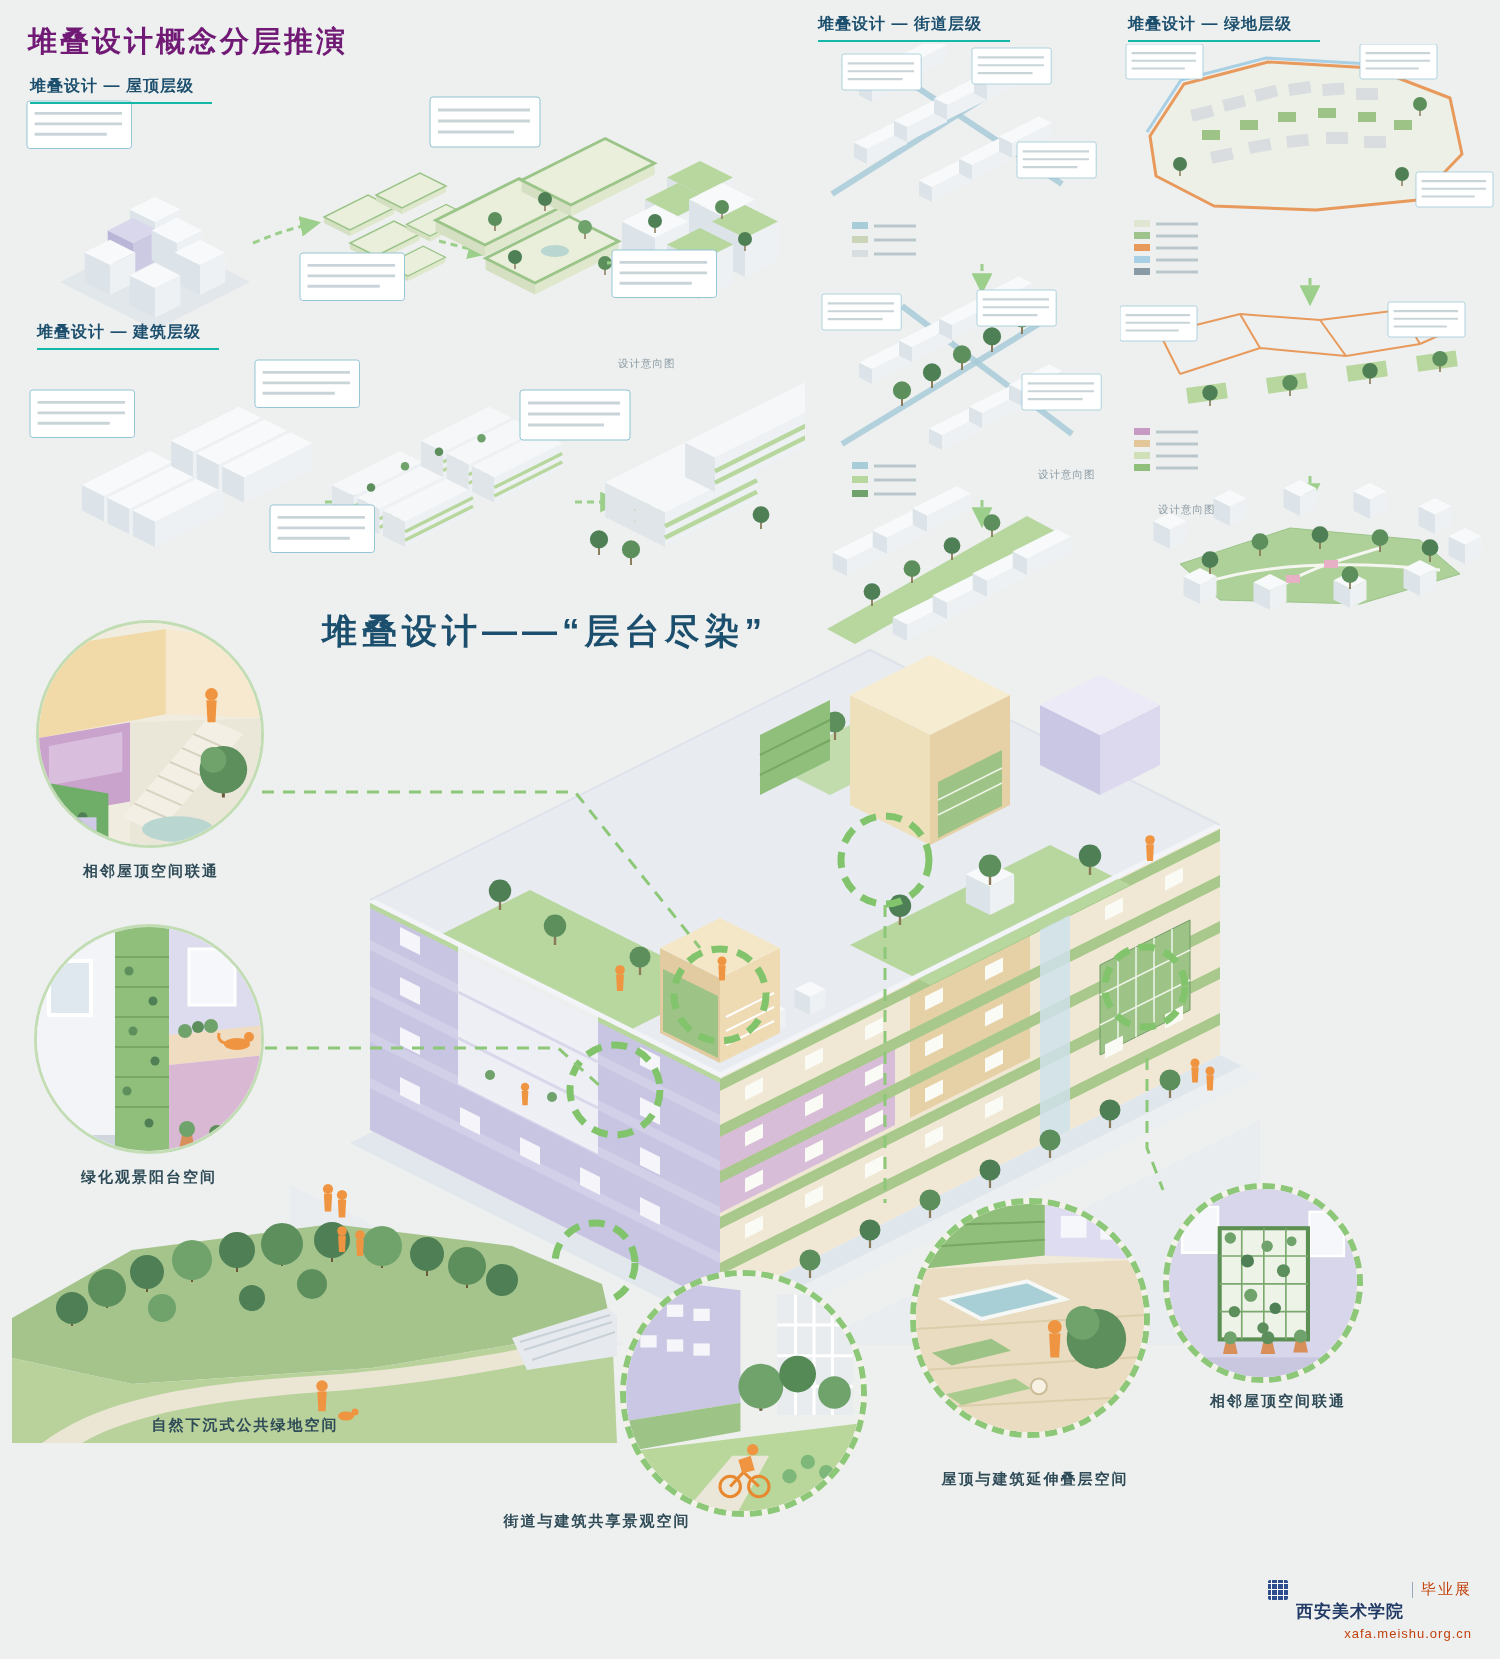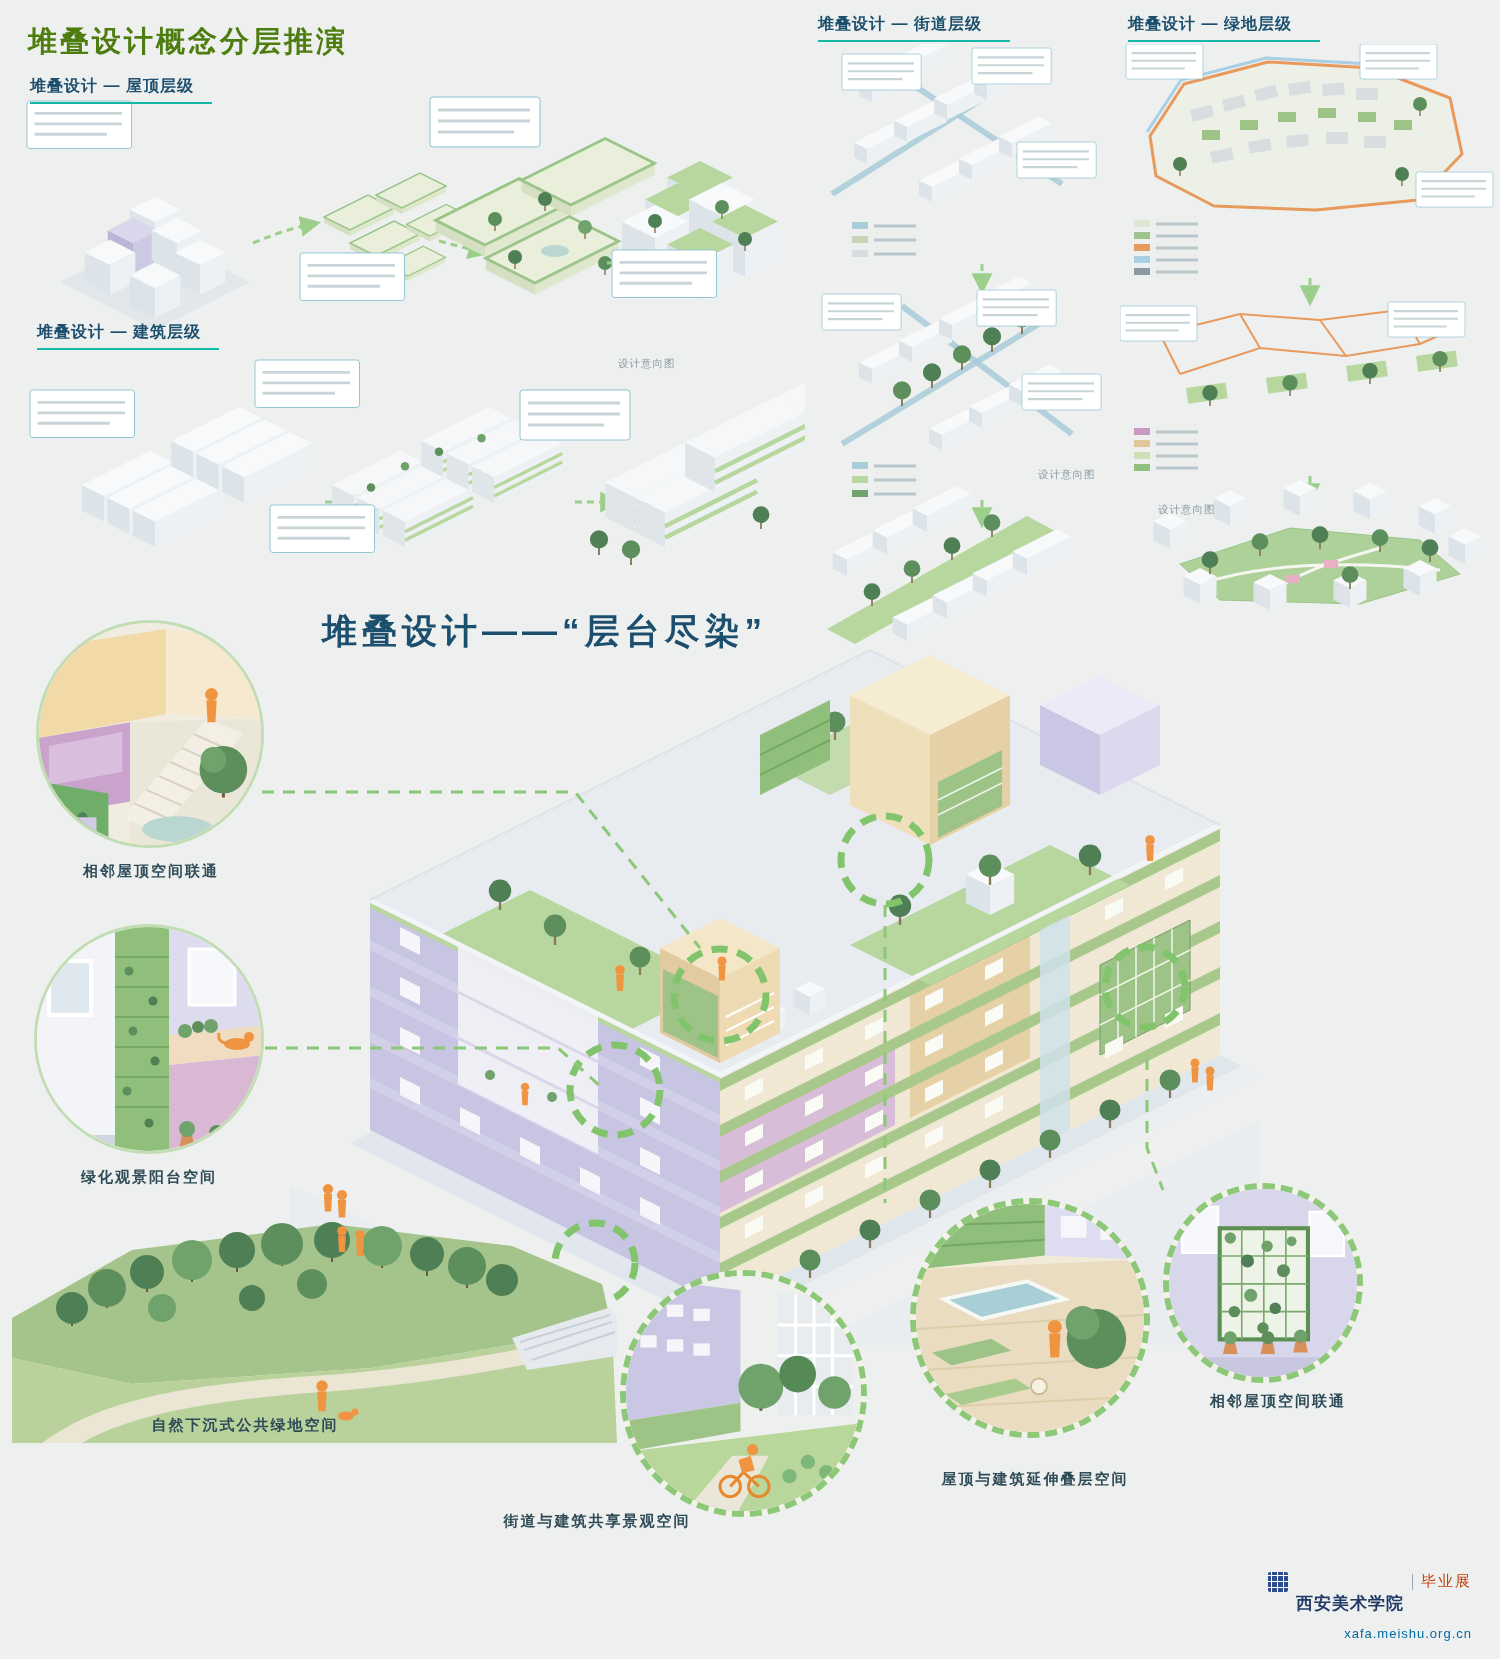--- a/index.html
+++ b/index.html
@@ -1,19 +1,19 @@
 <!DOCTYPE html>
 <html><head>
 <meta charset="utf-8">
 <style>
   html,body{margin:0;padding:0;background:#e6e9e9;}
   .board{position:relative;width:1500px;height:1659px;margin:0 auto;background:#eef0ef;
          font-family:"Liberation Sans","DejaVu Sans",sans-serif;overflow:hidden;}
   .abs{position:absolute;}
-  .main-title{font-size:29px;font-weight:bold;color:#4d7c0f;letter-spacing:3px;margin:0;}
+  .main-title{font-size:29px;font-weight:bold;color:#701a75;letter-spacing:3px;margin:0;}
   .sec-h{font-size:16px;font-weight:bold;color:#1c4f6e;letter-spacing:1px;
          padding-bottom:5px;border-bottom:2px solid #14b8a6;}
   .hero-title{font-size:35px;font-weight:bold;color:#1c4f6e;letter-spacing:5px;}
   .cap{font-size:10.5px;color:#8a9aa4;letter-spacing:1px;}
   .lbl{font-size:15px;font-weight:bold;color:#2e4b57;letter-spacing:2px;text-align:center;}
   .callout{border-radius:50%;overflow:hidden;box-sizing:border-box;background:#f2f1ea;}
   .ring-solid{border:3px solid #c2ddb4;}
   .ring-dash{border:6px dashed #8cc878;}
   .z1{z-index:1}.z2{z-index:2}.z3{z-index:3}.z4{z-index:4}.z5{z-index:5}
   svg{display:block;}
@@ -23,21 +23,21 @@
   .c-gtop{--t:#b7d79e;--l:#dde4e9;--r:#eef1f3;}
   .tree-dark{--tc:#4e7f55;} .tree-mid{--tc:#5d8f5d;} .tree-light{--tc:#6fa36b;}
   .wm{display:flex;flex-direction:column;align-items:flex-end;gap:3px;}
   .wm-row{display:flex;align-items:center;gap:8px;}
   .wm-logo{width:20px;height:20px;background:#2e4d8f;display:inline-block;
            background-image:linear-gradient(#fff 1px,transparent 1px),linear-gradient(90deg,#fff 1px,transparent 1px);
            background-size:6px 6px;background-position:3px 3px;border-radius:2px;}
   .wm-school{font-size:17px;font-weight:bold;color:#223a66;letter-spacing:1px;margin-top:44px;}
   .wm-sep{width:1px;height:16px;background:#9aa7bd;display:inline-block;}
   .wm-exhibit{font-size:15px;color:#c2410c;letter-spacing:2px;font-family:Liberation Serif, serif;}
-  .wm-url{font-size:13px;color:#0369a1;letter-spacing:1px;margin-top:8px;}
+  .wm-url{font-size:13px;color:#c2410c;letter-spacing:1px;}
 </style>
 </head>
 <body>
 
 <div class="board">
 
   <svg width="0" height="0" style="position:absolute" aria-hidden="true">
     <defs>
       <marker id="arr" viewBox="0 0 10 10" refX="8" refY="5" markerWidth="7" markerHeight="7" orient="auto-start-reverse">
         <path d="M0,0L10,5L0,10z" fill="#9ccf8b"></path>

